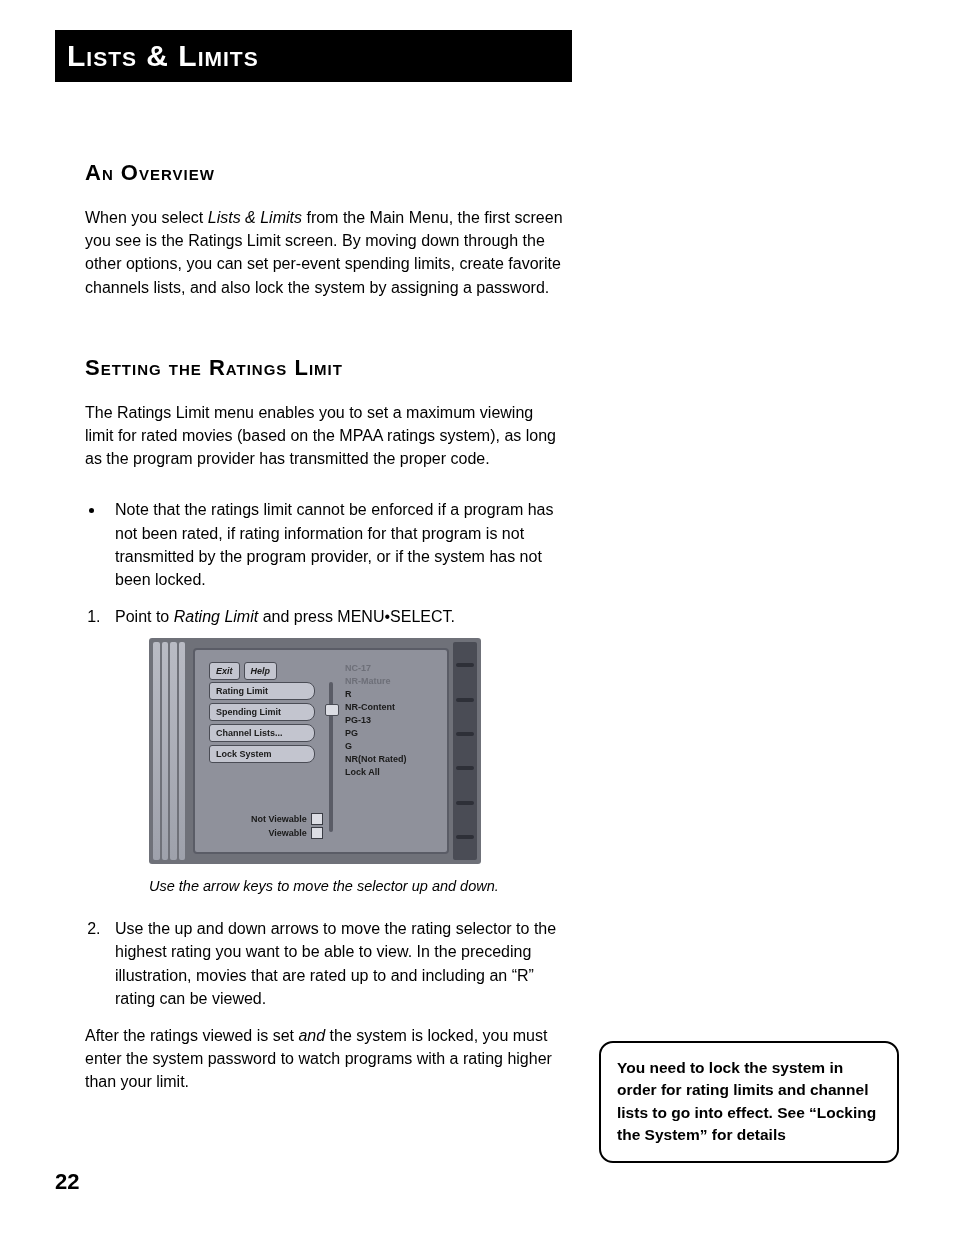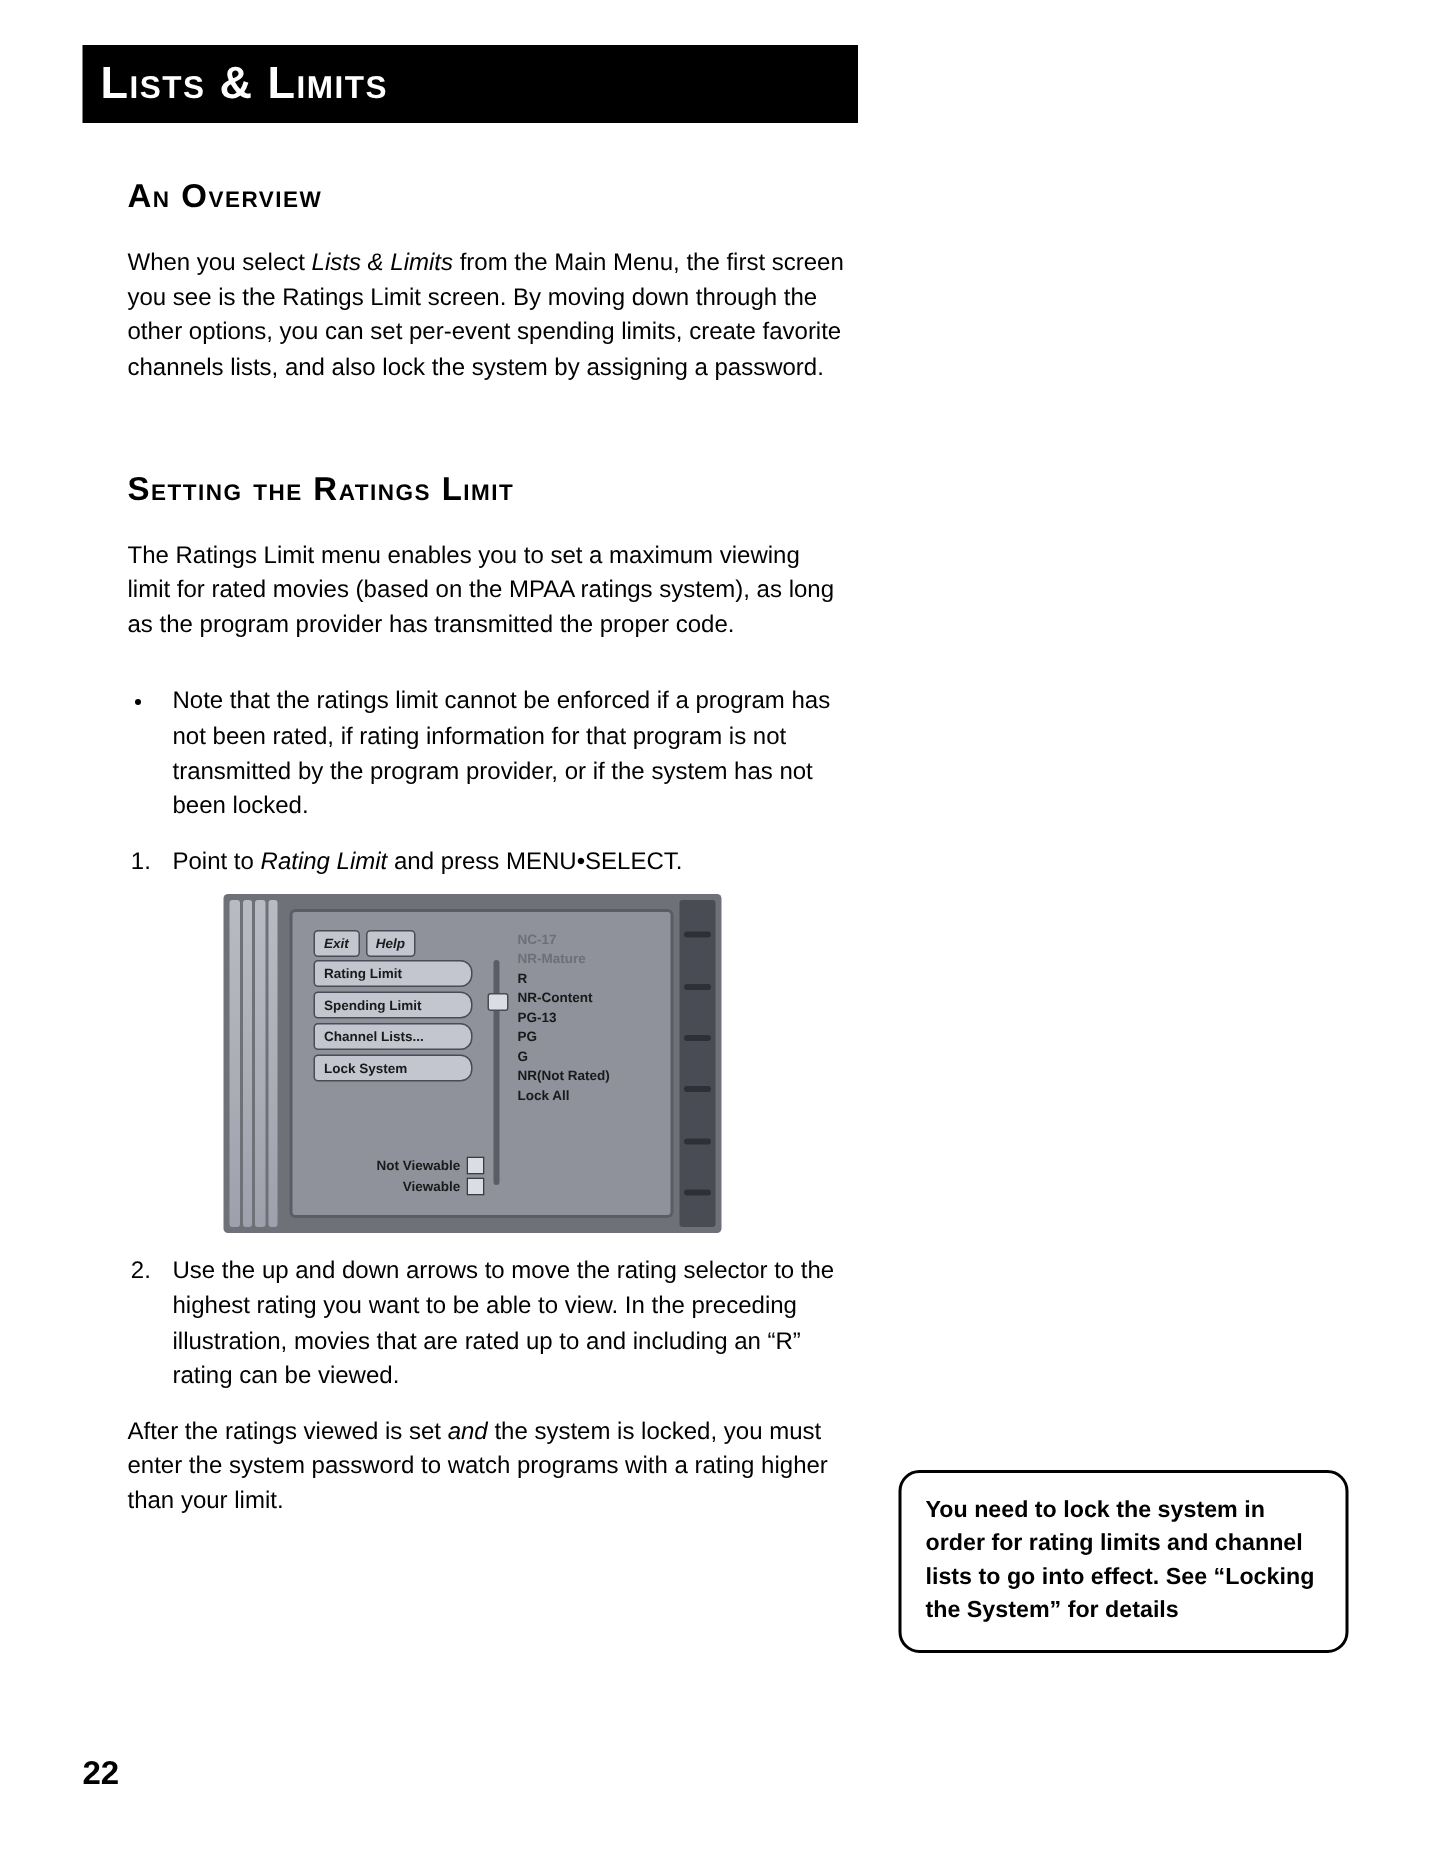--- a/index.html
+++ b/index.html
@@ -28,21 +28,21 @@
   .title-bar-text {
     font-family: "Trebuchet MS", "Arial Black", sans-serif;
     font-weight: bold;
     font-size: 30px;
     letter-spacing: 1px;
     font-variant: small-caps;
   }
   .content {
     width: 480px;
     margin-left: 30px;
-    margin-top: 36px;
+    margin-top: 78px;
   }
   h2.section {
     font-family: "Trebuchet MS", "Arial Black", sans-serif;
     font-weight: bold;
     font-size: 22px;
     letter-spacing: 1px;
     font-variant: small-caps;
     margin: 0 0 20px 0;
   }
   p.body {
@@ -65,21 +65,21 @@
     margin: 10px 0 12px 34px;
   }
   .caption {
     font-style: italic;
     font-size: 14.5px;
     margin: 12px 0 20px 34px;
   }
   .note-box {
     position: absolute;
     right: 55px;
-    top: 980px;
+    top: 1041px;
     width: 300px;
     border: 2.5px solid #000;
     border-radius: 14px;
     padding: 14px 16px;
     font-weight: bold;
     font-size: 15.5px;
     line-height: 1.45;
     box-sizing: border-box;
   }
   .page-num {
@@ -262,20 +262,21 @@
                     <span class="legend-box"></span>
                   </div>
                 <div class="legend-row">
                     <span>Viewable</span>
                     <span class="legend-box"></span>
                   </div>
               </div>
             </div>
           </div>
         </div>
+        <div class="caption">Use the arrow keys to move the selector up and down.</div>
       </li>
 
       <li value="2">Use the up and down arrows to move the rating selector to the highest rating you want to be able to view.  In the preceding illustration, movies that are rated up to and including an “R” rating can be viewed.</li>
     </ol>
 
     <p class="body">
       <span>After the ratings viewed is set </span><span class="italic">and</span><span> the system is locked, you must enter the system password to watch programs with a rating higher than your limit.</span>
     </p>
 
   </div>

